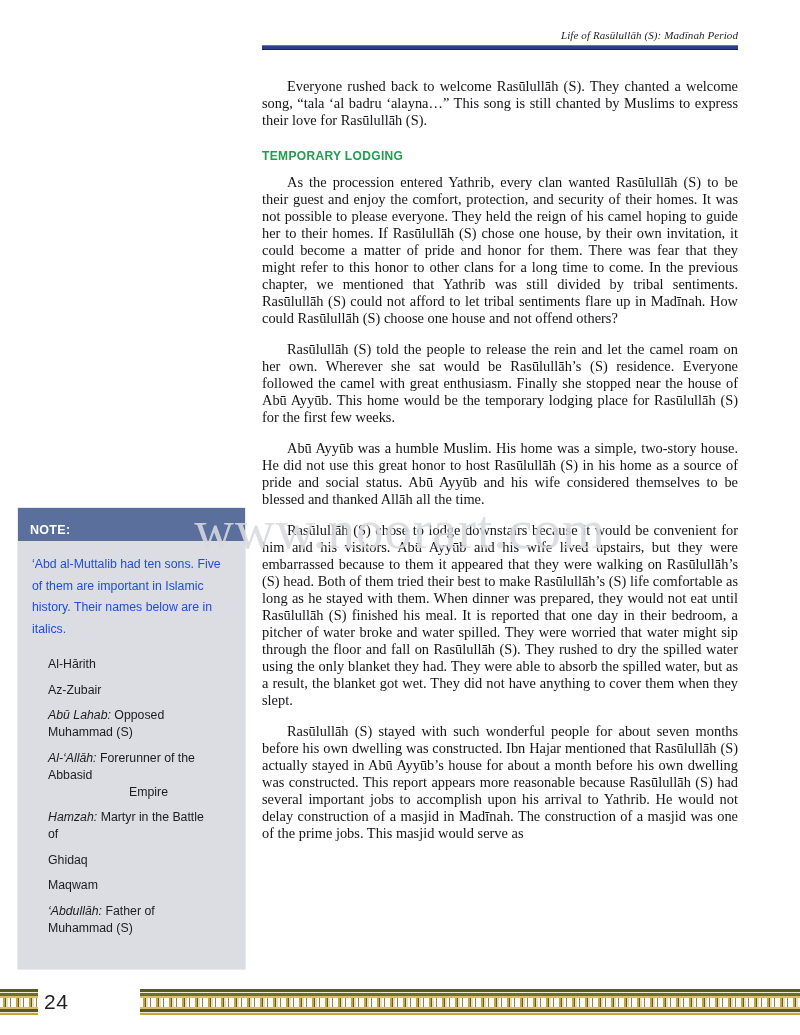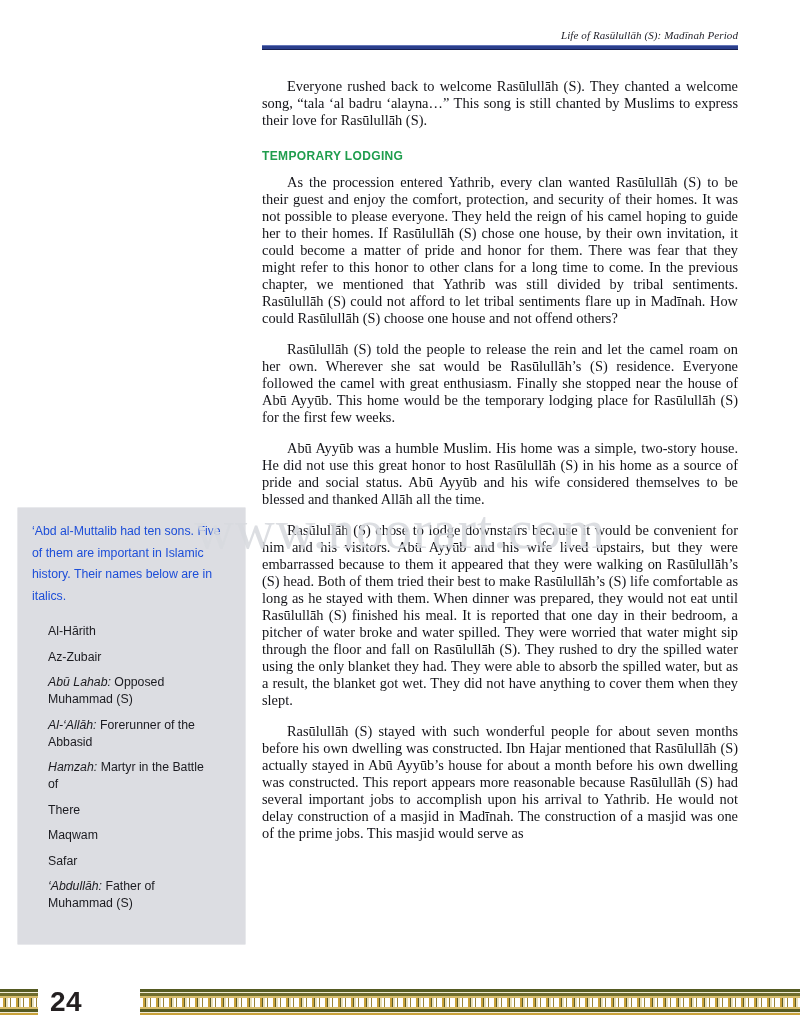--- a/index.html
+++ b/index.html
@@ -208,26 +208,25 @@
     top: 0px;
     width: 96px;
     height: 46px;
     background: #ffffff;
     display: flex;
     align-items: center;
     justify-content: flex-start;
   }
   #pagenum .num {
     font-family: "Liberation Sans", sans-serif;
-    font-weight: bold;
-    font-size: 28px;
+    font-weight: normal;
+    font-size: 21px;
     color: #231f20;
     padding-left: 4px;
     letter-spacing: 0.5px;
-    margin-left: 6px;
   }
 </style>
 </head>
 <body>
 
 <div id="page">
 
   <div id="header">
     <div class="htitle">Life of Rasūlullāh (S): Madīnah Period</div>
     <div class="hrule"></div>
@@ -244,31 +243,33 @@
     <p class="para">Rasūlullāh (S) told the people to release the rein and let the camel roam on her own. Wherever she sat would be Rasūlullāh’s (S) residence. Everyone followed the camel with great enthusiasm. Finally she stopped near the house of Abū Ayyūb. This home would be the temporary lodging place for Rasūlullāh (S) for the first few weeks.</p>
 
     <p class="para">Abū Ayyūb was a humble Muslim. His home was a simple, two-story house. He did not use this great honor to host Rasūlullāh (S) in his home as a source of pride and social status. Abū Ayyūb and his wife considered themselves to be blessed and thanked Allāh all the time.</p>
 
     <p class="para">Rasūlullāh (S) chose to lodge downstairs because it would be convenient for him and his visitors. Abū Ayyūb and his wife lived upstairs, but they were embarrassed because to them it appeared that they were walking on Rasūlullāh’s (S) head. Both of them tried their best to make Rasūlullāh’s (S) life comfortable as long as he stayed with them. When dinner was prepared, they would not eat until Rasūlullāh (S) finished his meal. It is reported that one day in their bedroom, a pitcher of water broke and water spilled. They were worried that water might sip through the floor and fall on Rasūlullāh (S). They rushed to dry the spilled water using the only blanket they had. They were able to absorb the spilled water, but as a result, the blanket got wet. They did not have anything to cover them when they slept.</p>
 
     <p class="para">Rasūlullāh (S) stayed with such wonderful people for about seven months before his own dwelling was constructed. Ibn Hajar mentioned that Rasūlullāh (S) actually stayed in Abū Ayyūb’s house for about a month before his own dwelling was constructed. This report appears more reasonable because Rasūlullāh (S) had several important jobs to accomplish upon his arrival to Yathrib. He would not delay construction of a masjid in Madīnah. The construction of a masjid was one of the prime jobs. This masjid would serve as</p>
   </div>
 
   <div id="notebox">
+    <div class="note-header">
+      <span class="note-label">NOTE:</span>
+    </div>
     <div class="note-body">
       <p class="note-intro">‘Abd al-Muttalib had ten sons. Five of them are important in Islamic history. Their names below are in italics.</p>
       <ul class="name-list">
           <li><span>Al-Hārith</span></li>
           <li><span>Az-Zubair</span></li>
           <li><span class="nm">Abū Lahab:</span><span> Opposed Muhammad (S)</span></li>
-          <li><span class="nm">Al-‘Allāh:</span><span> Forerunner of the Abbasid</span></li>
+          <li><span class="nm">Al-‘Allāh:</span><span> Forerunner of the Abbasid</span><span class="cont">Empire</span></li>
           <li><span class="nm">Hamzah:</span><span> Martyr in the Battle of</span></li>
-          <li><span>There</span></li>
+          <li><span>Ghidaq</span></li>
           <li><span>Maqwam</span></li>
-          <li><span>Safar</span></li>
           <li><span class="nm">‘Abdullāh:</span><span> Father of Muhammad (S)</span></li>
         </ul>
     </div>
   </div>
 
   <div id="watermark">
     <div class="wm-text">www.noorart.com</div>
   </div>
 
   <div id="footer">

